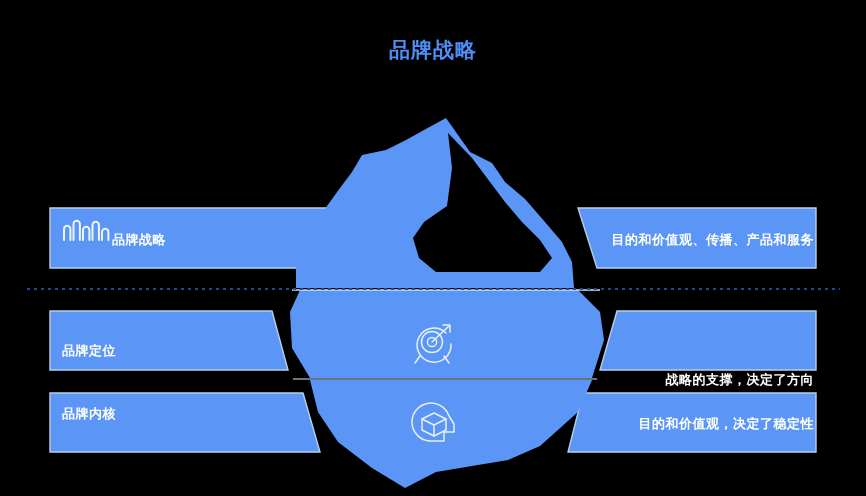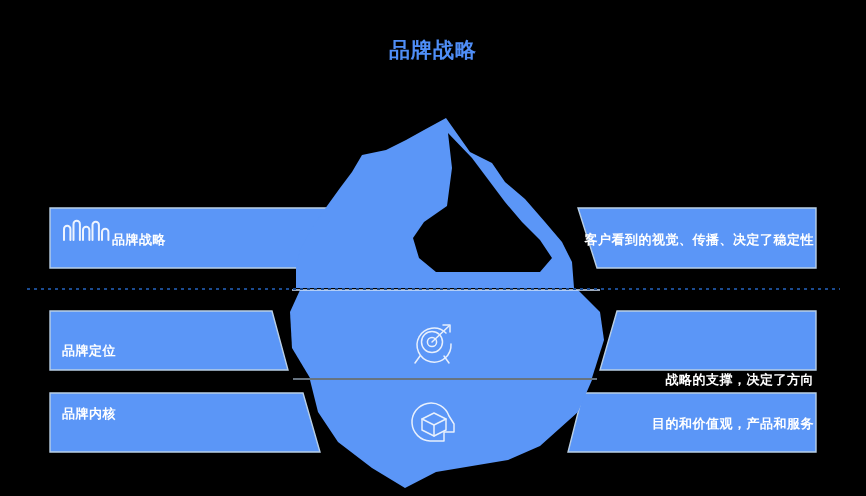--- a/index.html
+++ b/index.html
@@ -162,21 +162,21 @@
       <path d="M 2,5  L 2,16 M 2,5  A 3.2,3.2 0 0 1 8.4,5  L 8.4,16"></path>
       <path d="M 11.5,0 L 11.5,16 M 11.5,0 A 3.2,3.2 0 0 1 17.9,0 L 17.9,16"></path>
       <path d="M 21,6  L 21,16 M 21,6  A 3.2,3.2 0 0 1 27.4,6  L 27.4,16"></path>
       <path d="M 30.5,1 L 30.5,16 M 30.5,1 A 3.2,3.2 0 0 1 36.9,1 L 36.9,16"></path>
       <path d="M 40,8  L 40,16 M 40,8  A 3.2,3.2 0 0 1 46.4,8  L 46.4,16"></path>
     </g>
 
   </svg>
 
   <div class="panel-label left-label" style="top:231px;">品牌战略</div>
-  <div class="panel-label right-label" style="top:231px;">客户看到的视觉、传播、决定了稳定性</div>
+  <div class="panel-label right-label" style="top:231px;">目的和价值观、传播、产品和服务</div>
 
   <div class="panel-label left-label-noicon" style="top:334px;margin-top:8px;">品牌定位</div>
   <div class="panel-label right-label" style="top:334px;margin-top:37px;">战略的支撑，决定了方向</div>
 
   <div class="panel-label left-label-noicon" style="top:405px;">品牌内核</div>
-  <div class="panel-label right-label" style="top:415px;">目的和价值观，产品和服务</div>
+  <div class="panel-label right-label" style="top:415px;">目的和价值观，决定了稳定性</div>
 
 </div>
 
 </body></html>

